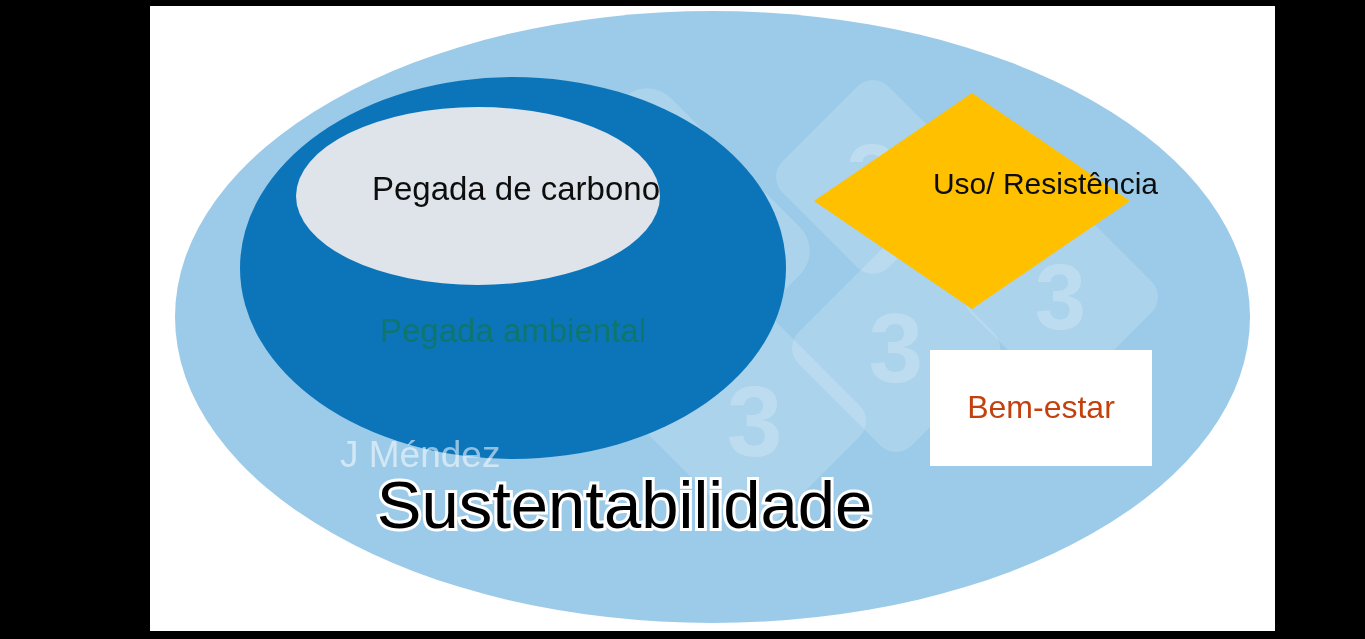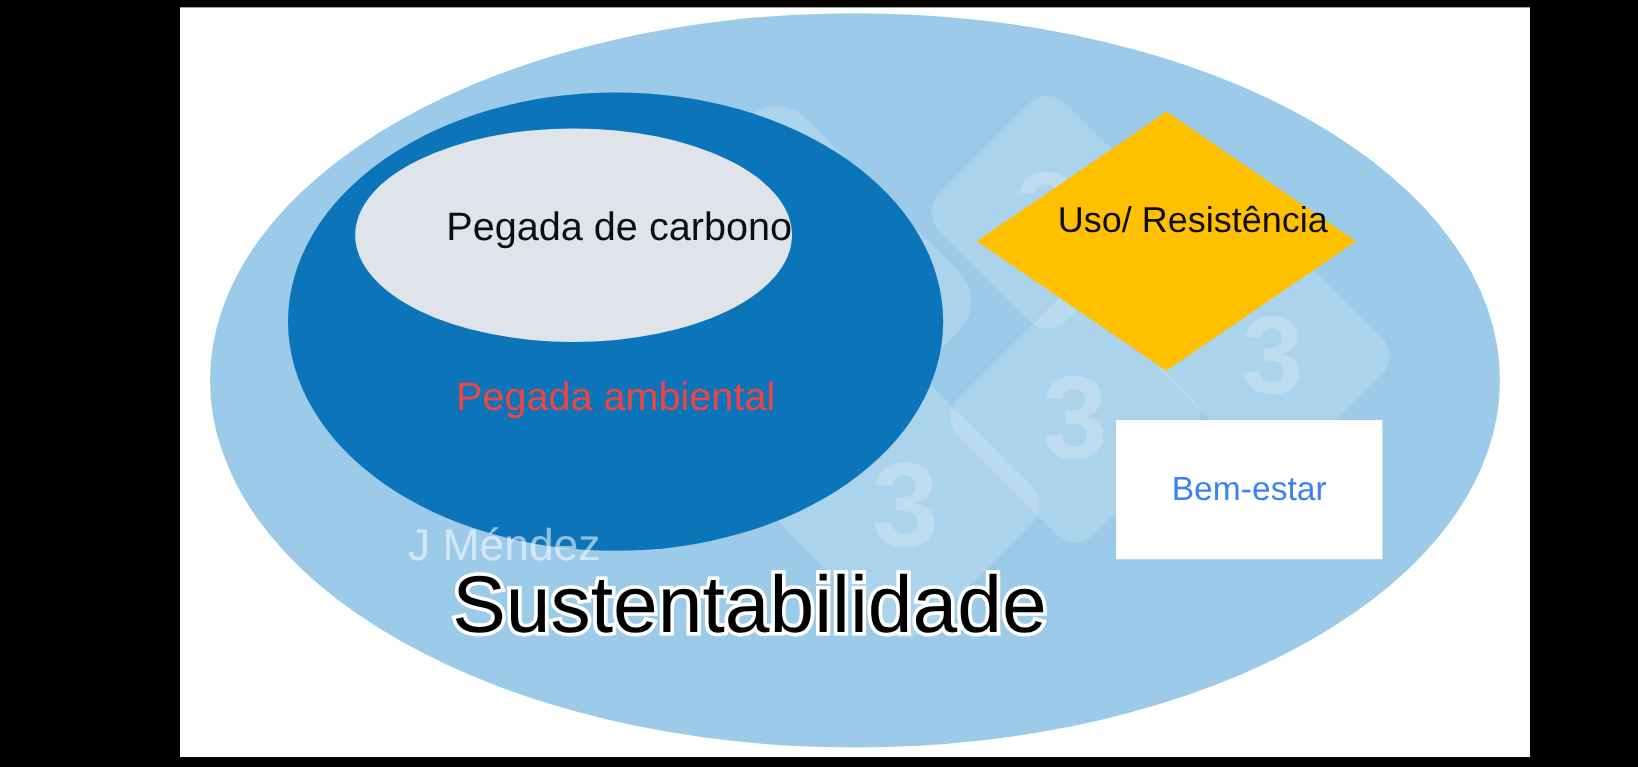--- a/index.html
+++ b/index.html
@@ -120,21 +120,21 @@
     color: #0d0d0d;
     font-size: 33px;
     z-index: 8;
   }
 
   #label-ambiental {
     left: 90px;
     top: 306px;
     width: 546px;
     text-align: center;
-    color: #ef4444;
+    color: #0f766e;
     font-size: 33px;
     z-index: 8;
   }
 
   
   #diamond-wrap {
     position: absolute;
     left: 664px;
     top: 87px;
     width: 316px;
@@ -145,21 +145,21 @@
     position: absolute;
     inset: 0;
     background: #FFC000;
     clip-path: polygon(50% 0%, 100% 50%, 50% 100%, 0% 50%);
   }
   #diamond-text {
     position: absolute;
     left: 16px;
     right: -28px;
     top: 66px;
-    text-align: center;
+    text-align: right;
     color: #0d0d0d;
     font-size: 30px;
     line-height: 1.65;
     z-index: 9;
   }
 
   
   #white-box {
     position: absolute;
     left: 780px;
@@ -167,22 +167,22 @@
     width: 222px;
     height: 116px;
     background: #ffffff;
     z-index: 7;
     display: flex;
     align-items: center;
     justify-content: center;
   }
   #white-box-text {
     text-align: center;
-    color: #3b82f6;
-    font-size: 28px;
+    color: #c2410c;
+    font-size: 32px;
     line-height: 1.55;
   }
 
   
   #author-watermark {
     position: absolute;
     left: 190px;
     top: 428px;
     color: rgba(255,255,255,0.55);
     font-size: 37px;

